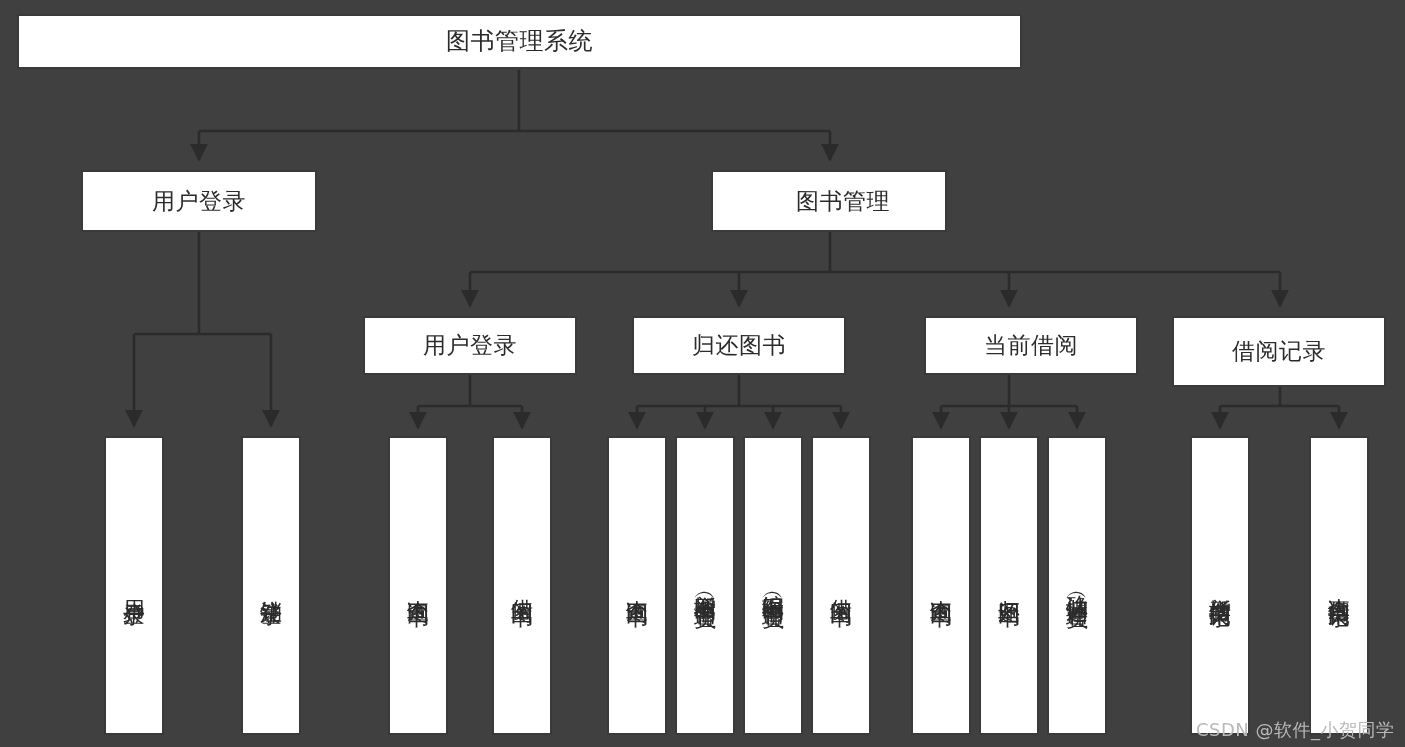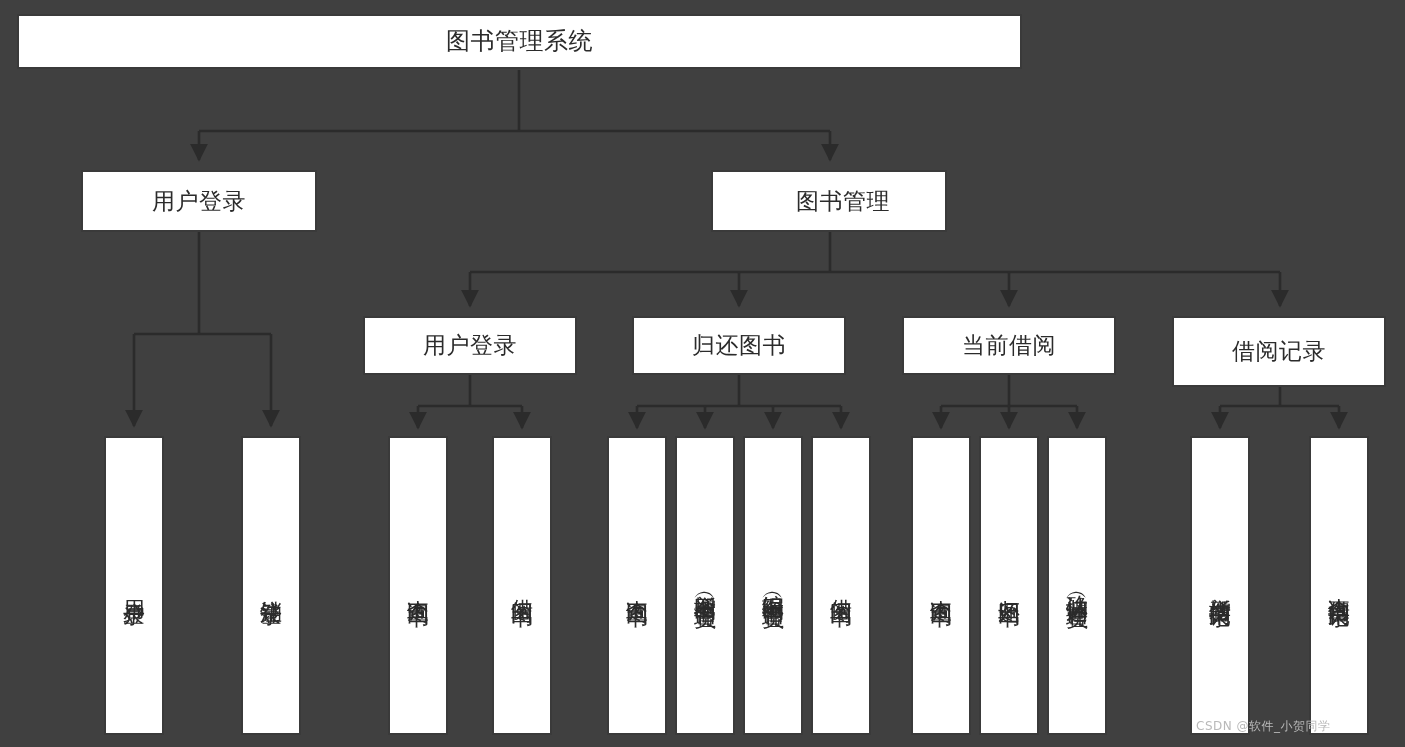--- a/index.html
+++ b/index.html
@@ -56,21 +56,21 @@
   .node.vert .label {
     writing-mode: vertical-rl;
     text-orientation: upright;
     font-size: 22px;
     line-height: 1.18;
     letter-spacing: 2px;
     white-space: nowrap;
   }
   .watermark {
     position: absolute;
-    font-size: 12px;
+    font-size: 18px;
     color: #b9b9b9;
     letter-spacing: 0.5px;
     white-space: nowrap;
     user-select: none;
   }
 </style>
 </head>
 <body>
 
 <div id="canvas">
@@ -138,21 +138,21 @@
   </div>
 
   <div class="node horiz" style="left:363px; top:316px; width:214px; height:59px;">
     <span class="label">用户登录</span>
   </div>
 
   <div class="node horiz" style="left:632px; top:316px; width:214px; height:59px;">
     <span class="label">归还图书</span>
   </div>
 
-  <div class="node horiz" style="left:902px; top:316px; width:214px; height:59px;">
+  <div class="node horiz" style="left:924px; top:316px; width:214px; height:59px;">
     <span class="label">当前借阅</span>
   </div>
 
   <div class="node horiz" style="left:1172px; top:316px; width:214px; height:71px;">
     <span class="label">借阅记录</span>
   </div>
 
   <div class="node vert" style="left:104px; top:436px; width:60px; height:299px;">
     <span class="label">用户登录</span>
   </div>

